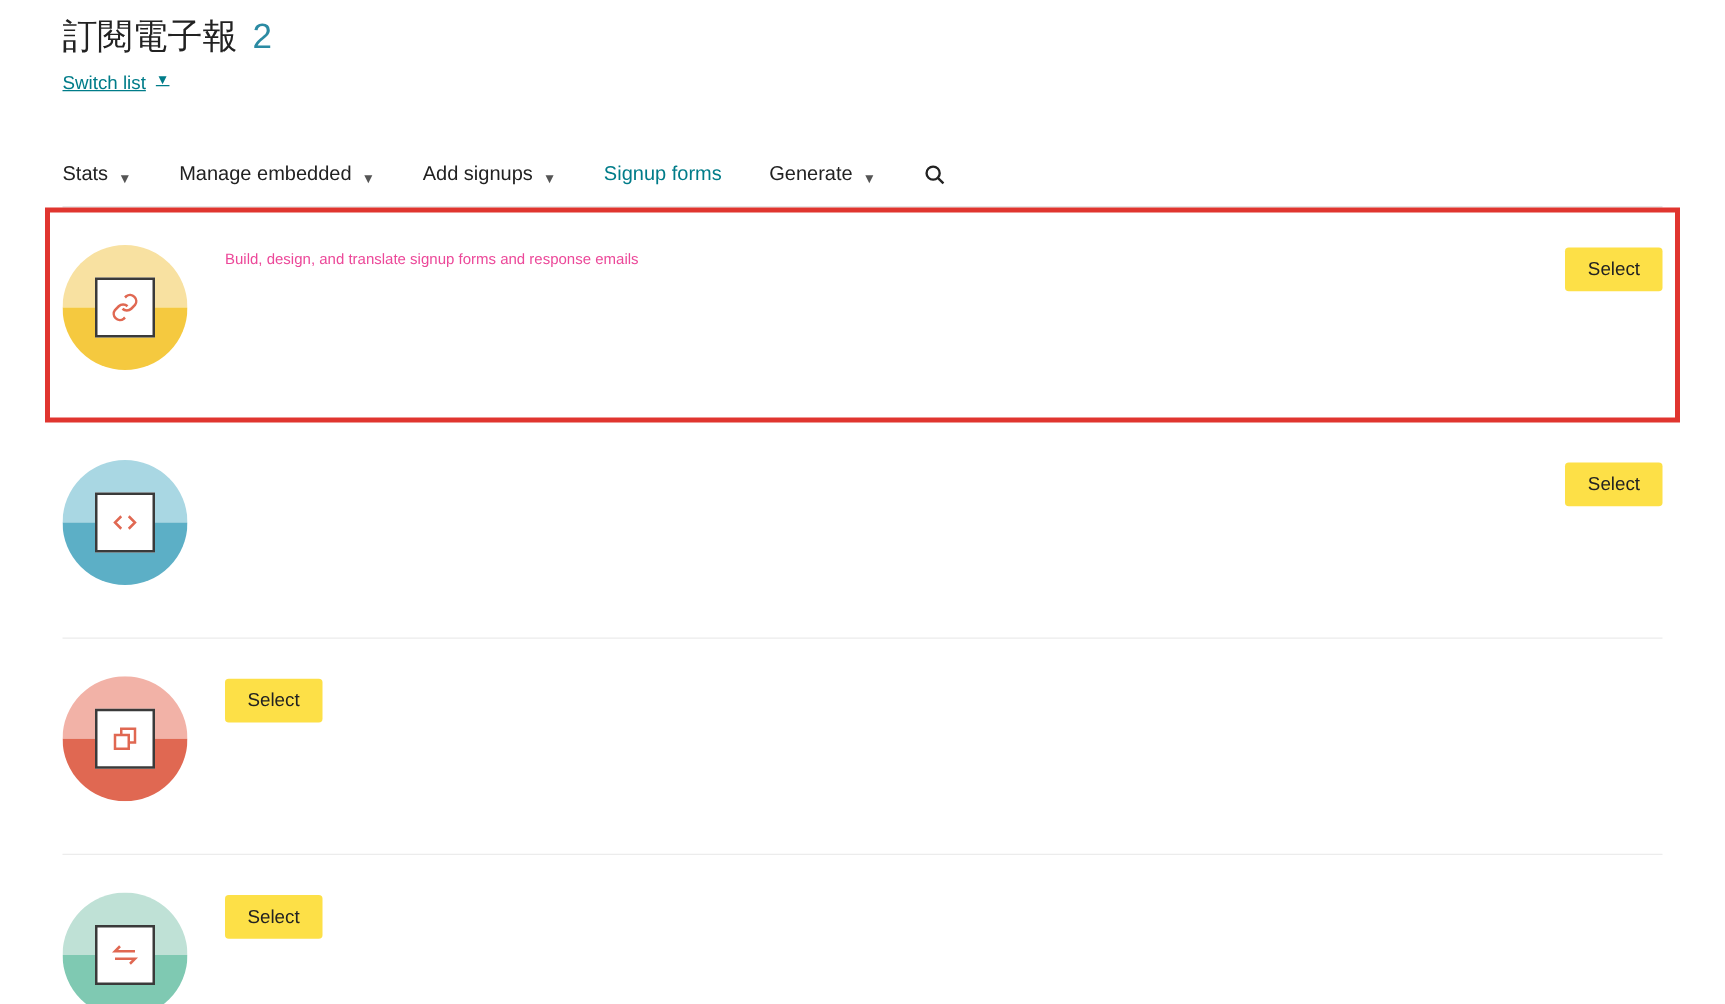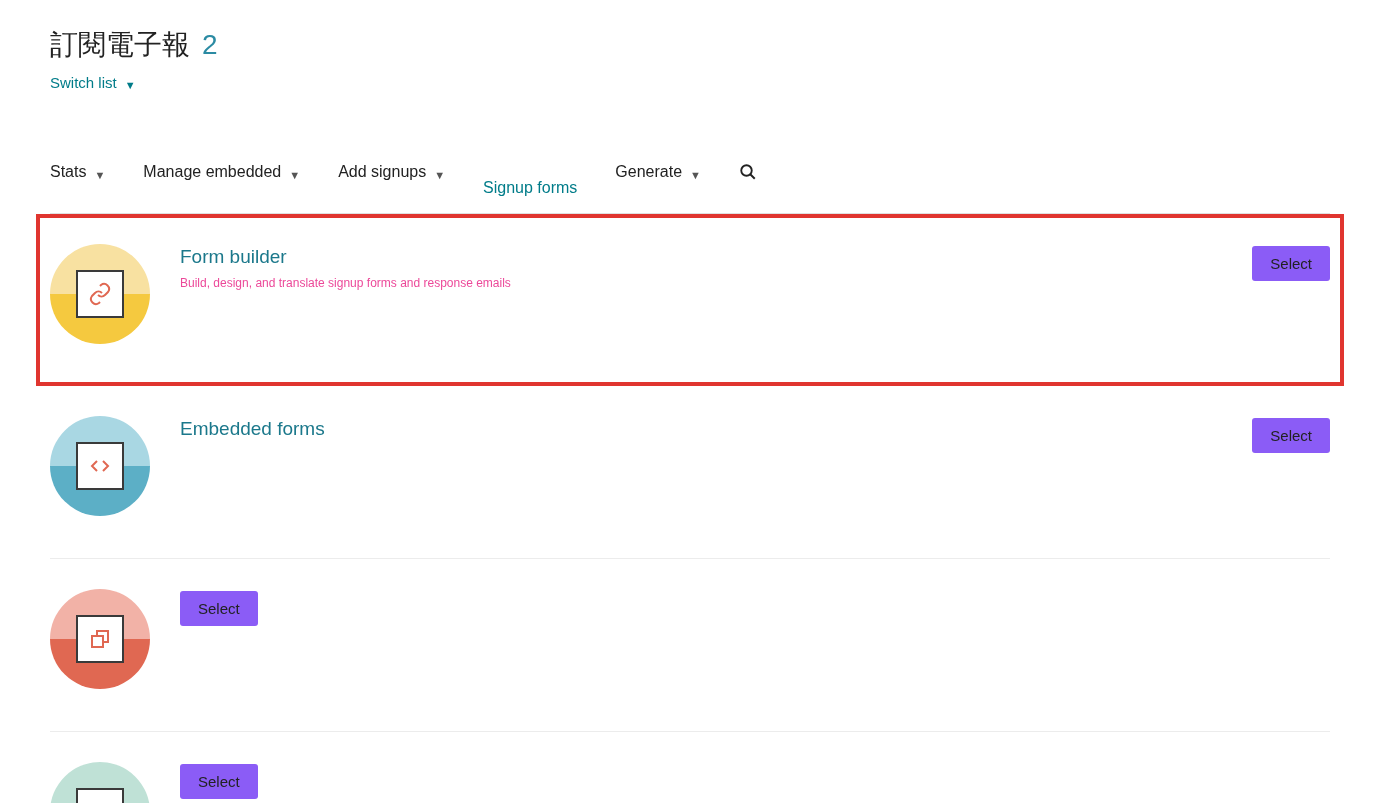--- a/index.html
+++ b/index.html
@@ -5,39 +5,39 @@
   * { box-sizing: border-box; margin: 0; padding: 0; }
   body {
     font-family: -apple-system, BlinkMacSystemFont, "Segoe UI", Helvetica, Arial, sans-serif;
     color: #222;
     background: #fff;
     width: 1380px;
     padding: 10px 50px 30px 50px;
   }
   .header { margin-bottom: 6px; }
   .title-row { display: flex; align-items: baseline; gap: 12px; }
-  .page-title { font-size: 28px; font-weight: 500; color: #222; margin-top: 16px; }
+  .page-title { font-size: 28px; font-weight: 500; color: #222; }
   .page-count { font-size: 28px; font-weight: 400; color: #2b8ba3; }
   .switch-list {
-    display: inline-flex; align-items: flex-end; gap: 8px;
-    color: #007c89; font-size: 15px; margin-top: 10px; cursor: pointer;
+    display: inline-flex; align-items: flex-start; gap: 8px;
+    color: #007c89; font-size: 15px; margin-top: 10px; cursor: pointer; text-decoration: underline;
   }
   .chev { font-size: 11px; color: #007c89; }
 
   .tabs {
     display: flex; align-items: center; gap: 38px;
     border-bottom: 1px solid #e0e0e0;
     margin-top: 55px;
     padding-bottom: 16px;
   }
   .tab {
     display: inline-flex; align-items: flex-end; gap: 8px;
     font-size: 16px; color: #222; cursor: pointer; font-weight: 500;
   }
-  .tab.active { color: #007c89; margin-top: 32px; }
+  .tab.active { color: #007c89; }
   .tab .chev { color: #555; font-size: 11px; }
   .search-icon { width: 18px; height: 18px; cursor: pointer; }
 
   .card {
     display: flex; align-items: flex-start; gap: 30px;
     padding: 30px 0 42px 0;
     border-bottom: 1px solid #ececec;
   }
   .card:last-child { border-bottom: none; }
   .card.highlight {
@@ -62,21 +62,21 @@
     width: 48px; height: 48px; background: #fff;
     border: 2px solid #3a3a3a;
     display: flex; align-items: center; justify-content: center;
   }
 
   .card-body { flex: 1; padding-top: 2px; }
   .card-title { font-size: 19px; font-weight: 500; color: #1b788b; margin-bottom: 6px; }
   .card-desc { font-size: 12px; color: #ec4899; line-height: 1.5; }
 
   .select-btn {
-    background: #8b5cf6; border: none; color: #222;
+    background: #fde047; border: none; color: #222;
     font-size: 15px; padding: 9px 18px; border-radius: 3px;
     cursor: pointer; flex-shrink: 0; margin-top: 2px;
   }
 </style>
 </head>
 <body>
 
 <div class="header">
   <div class="title-row">
     <span class="page-title">訂閱電子報</span>
@@ -119,39 +119,37 @@
     <div class="top" style="background:#f8e1a1"></div>
     <div class="bot" style="background:#f5c93f"></div>
     <div class="icon-box">
       <svg width="24" height="24" viewBox="0 0 24 24" fill="none" stroke="#e06852" stroke-width="2">
         <path d="M10 13a5 5 0 0 0 7 0l3-3a5 5 0 0 0-7-7l-1 1"></path>
         <path d="M14 11a5 5 0 0 0-7 0l-3 3a5 5 0 0 0 7 7l1-1"></path>
       </svg>
     </div>
   </div>
   <div class="card-body">
-    <div class="card-title">Form builder</div>
     <div class="card-desc">Build, design, and translate signup forms and response emails</div>
   </div>
   <button class="select-btn">Select</button>
 </div>
 
 <div class="card">
   <div class="icon-circle">
     <div class="top" style="background:#a9d7e3"></div>
     <div class="bot" style="background:#5cafc6"></div>
     <div class="icon-box">
       <svg width="24" height="24" viewBox="0 0 24 24" fill="none" stroke="#e06852" stroke-width="2">
         <polyline points="9 7 4 12 9 17"></polyline>
         <polyline points="15 7 20 12 15 17"></polyline>
       </svg>
     </div>
   </div>
   <div class="card-body">
-    <div class="card-title">Embedded forms</div>
   </div>
   <button class="select-btn">Select</button>
 </div>
 
 <div class="card">
   <div class="icon-circle">
     <div class="top" style="background:#f2b2a7"></div>
     <div class="bot" style="background:#e06852"></div>
     <div class="icon-box">
       <svg width="24" height="24" viewBox="0 0 24 24" fill="none" stroke="#e06852" stroke-width="2">

